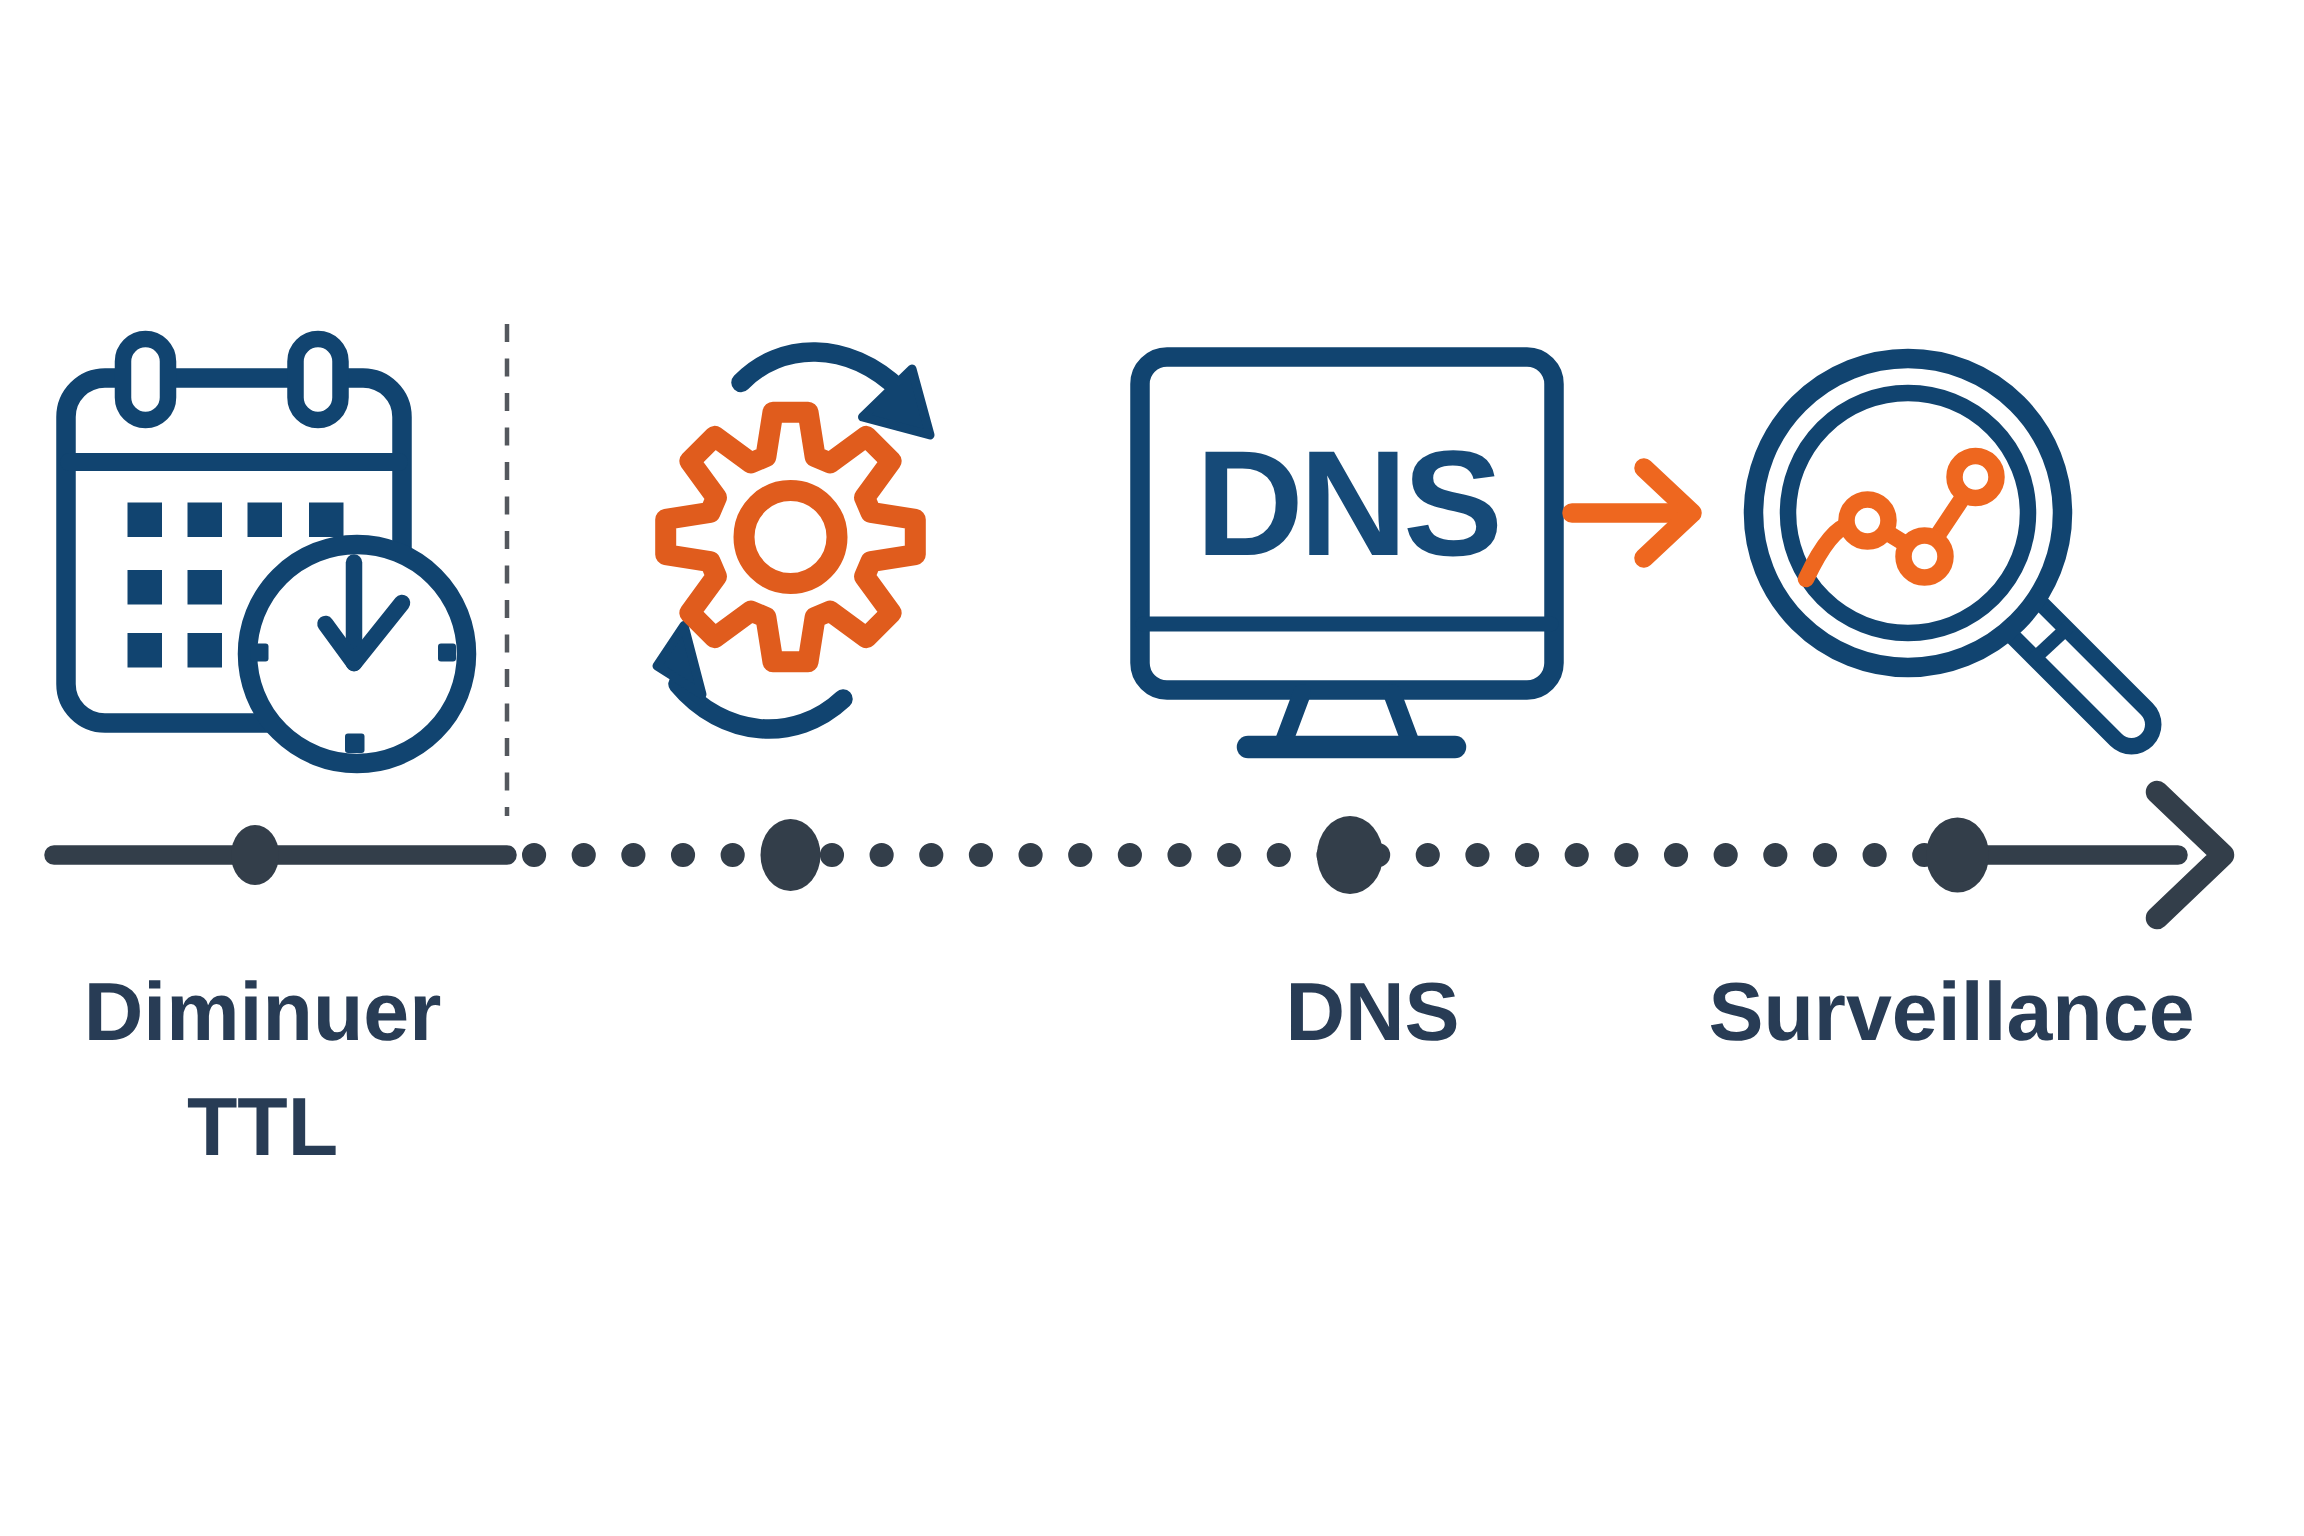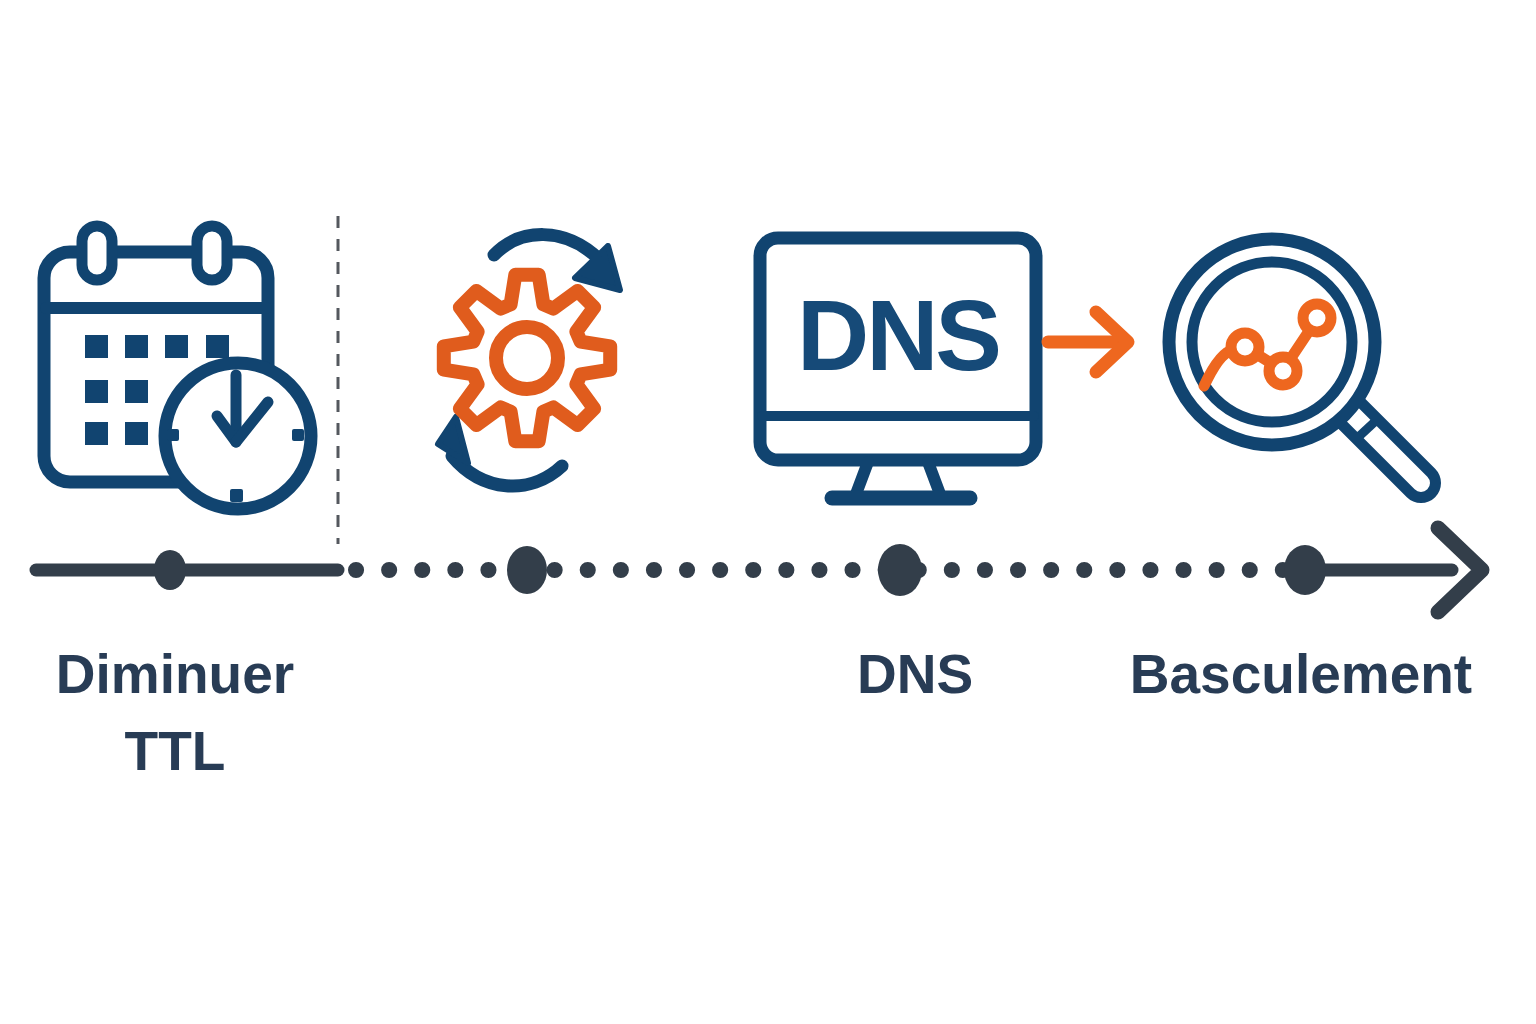--- a/index.html
+++ b/index.html
@@ -160,16 +160,16 @@
   </div>
 
   <div class="step-label" id="label-1">
   </div>
 
   <div class="step-label" id="label-2">
     <div>DNS</div>
   </div>
 
   <div class="step-label" id="label-3">
-    <div>Basculement</div>
+    <div>Surveillance</div>
   </div>
 
 </div>
 
 </body></html>

